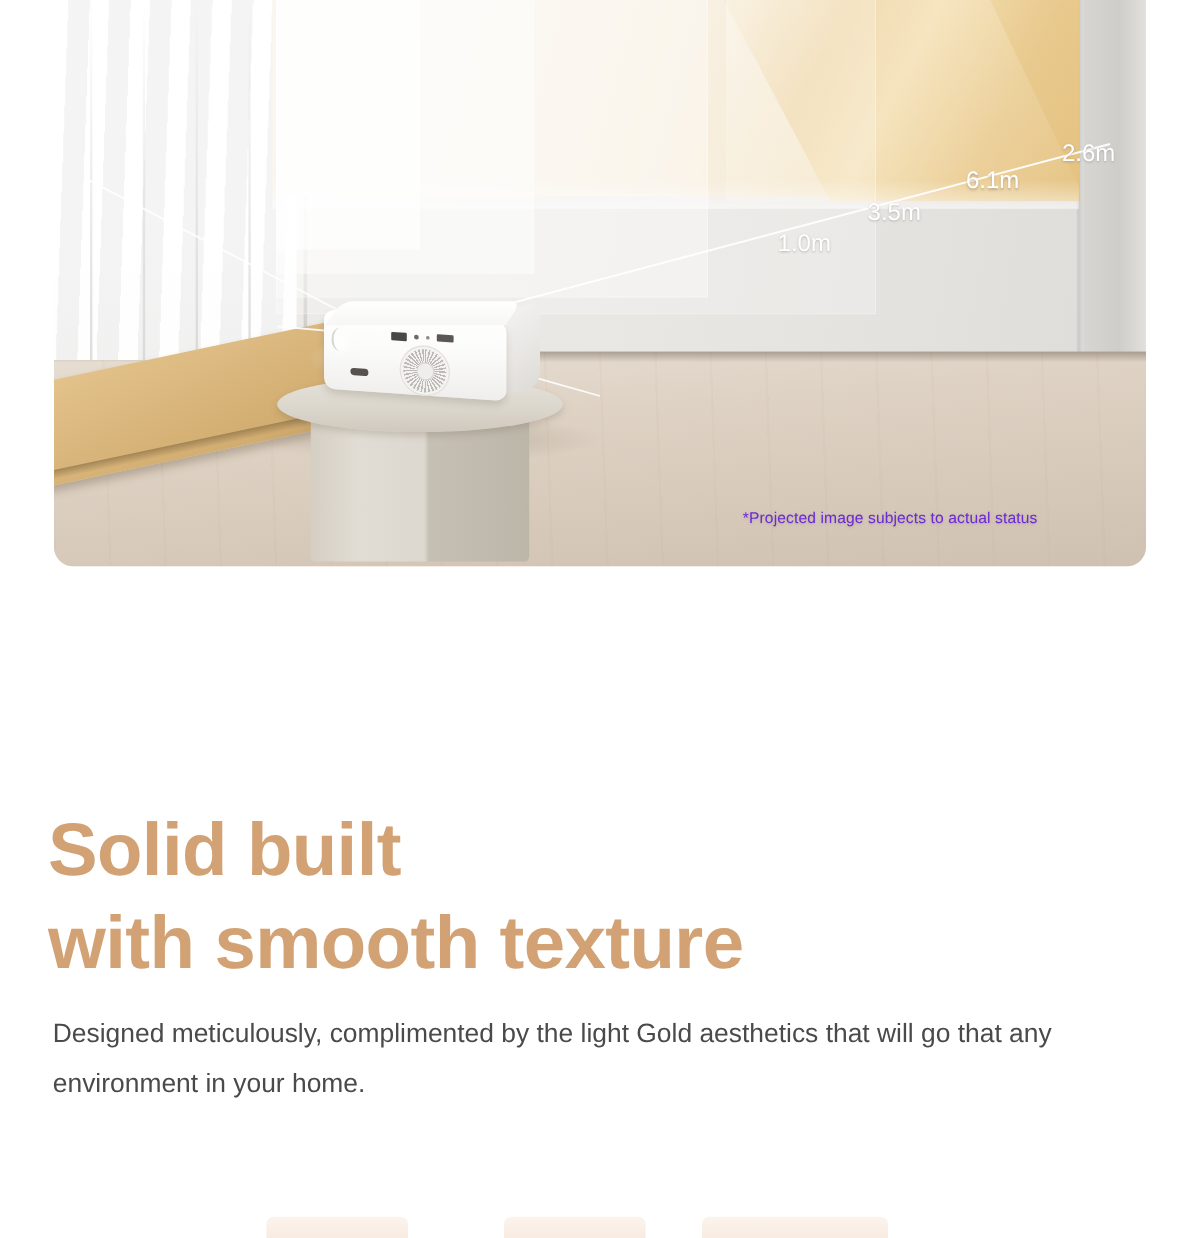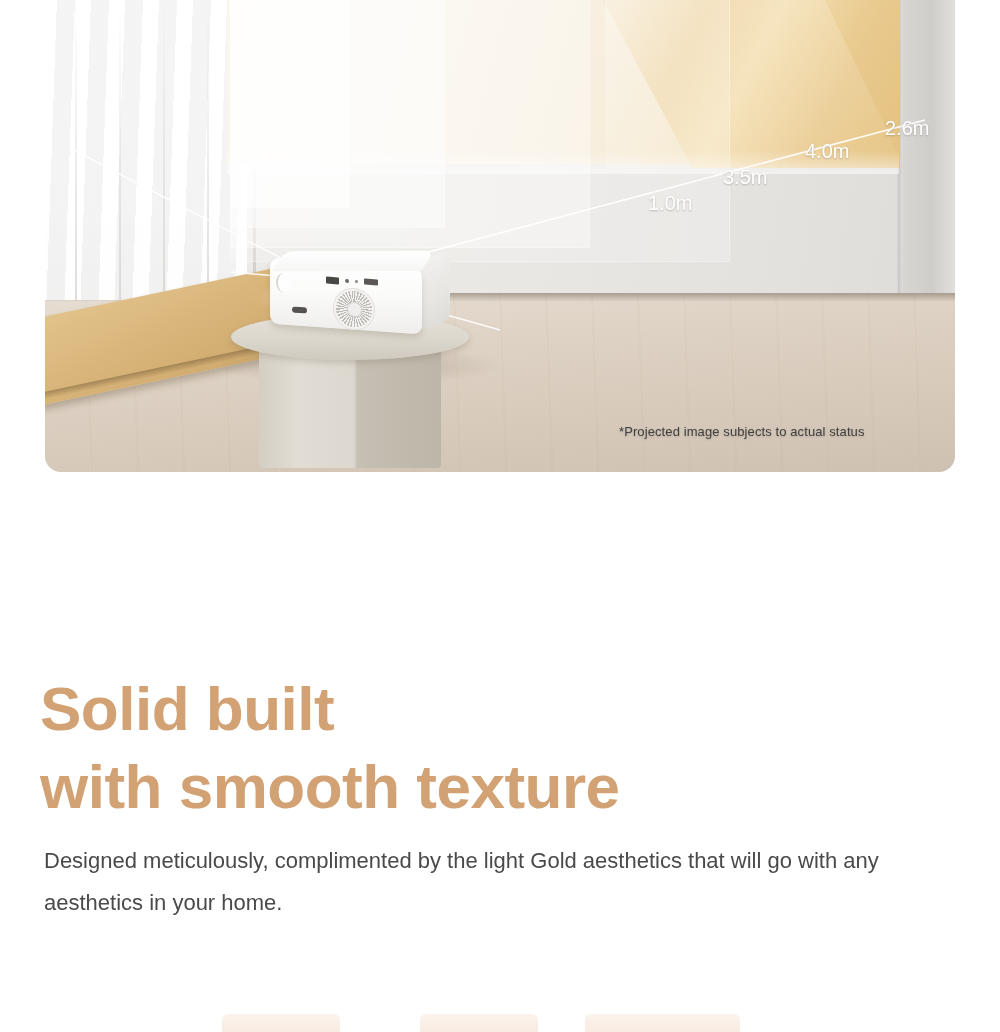--- a/index.html
+++ b/index.html
@@ -301,21 +301,21 @@
     width: 15px; height: 6px; background: #55524f; border-radius: 3px;
     transform: skewY(4deg);
   }
 
   
   .footnote {
     position: absolute;
     left: 574px;
     top: 424px;
     font-size: 13px;
-    color: #404040;
+    color: #6d28d9;
     letter-spacing: .1px;
     text-shadow: 0 1px 2px rgba(120,110,100,.35);
     white-space: nowrap;
   }
 
   
   .headline {
     position: absolute;
     left: 40px;
     top: 628px;
@@ -392,21 +392,21 @@
 
   <svg class="beams" width="910" height="472">
     <line class="beam-dim" x1="278" y1="280" x2="25" y2="148"></line>
     <line class="beam-dim" x1="278" y1="280" x2="186" y2="272"></line>
     <line x1="278" y1="280" x2="880" y2="120"></line>
     <line class="beam-dim" x1="278" y1="280" x2="455" y2="330"></line>
   </svg>
 
   <div class="dist dist-13">1.0m</div>
   <div class="dist dist-26">3.5m</div>
-  <div class="dist dist-40">4.0m</div>
+  <div class="dist dist-40">6.1m</div>
   <div class="dist dist-50">2.6m</div>
 
   <div class="table-shadow"></div>
   <div class="table-body"></div>
   <div class="table-top"></div>
 
   <div class="proj-wrap">
     <div class="proj-side"></div>
     <div class="proj-body"></div>
     <div class="proj-top"></div>
@@ -420,19 +420,19 @@
     <div class="fan-hub"></div>
     <div class="port-front"></div>
   </div>
 
   <div class="footnote">*Projected image subjects to actual status</div>
 </div>
 
 <h1 class="headline">Solid built
 with smooth texture</h1>
 
-<p class="subcopy">Designed meticulously, complimented by the light Gold aesthetics that will go with any aesthetics in your home.</p>
+<p class="subcopy">Designed meticulously, complimented by the light Gold aesthetics that will go that any environment in your home.</p>
 
 <div class="bottom-strip">
   <div class="bcard bcard-1"></div>
   <div class="bcard bcard-2"></div>
   <div class="bcard bcard-3"></div>
 </div>
 
 </body></html>

